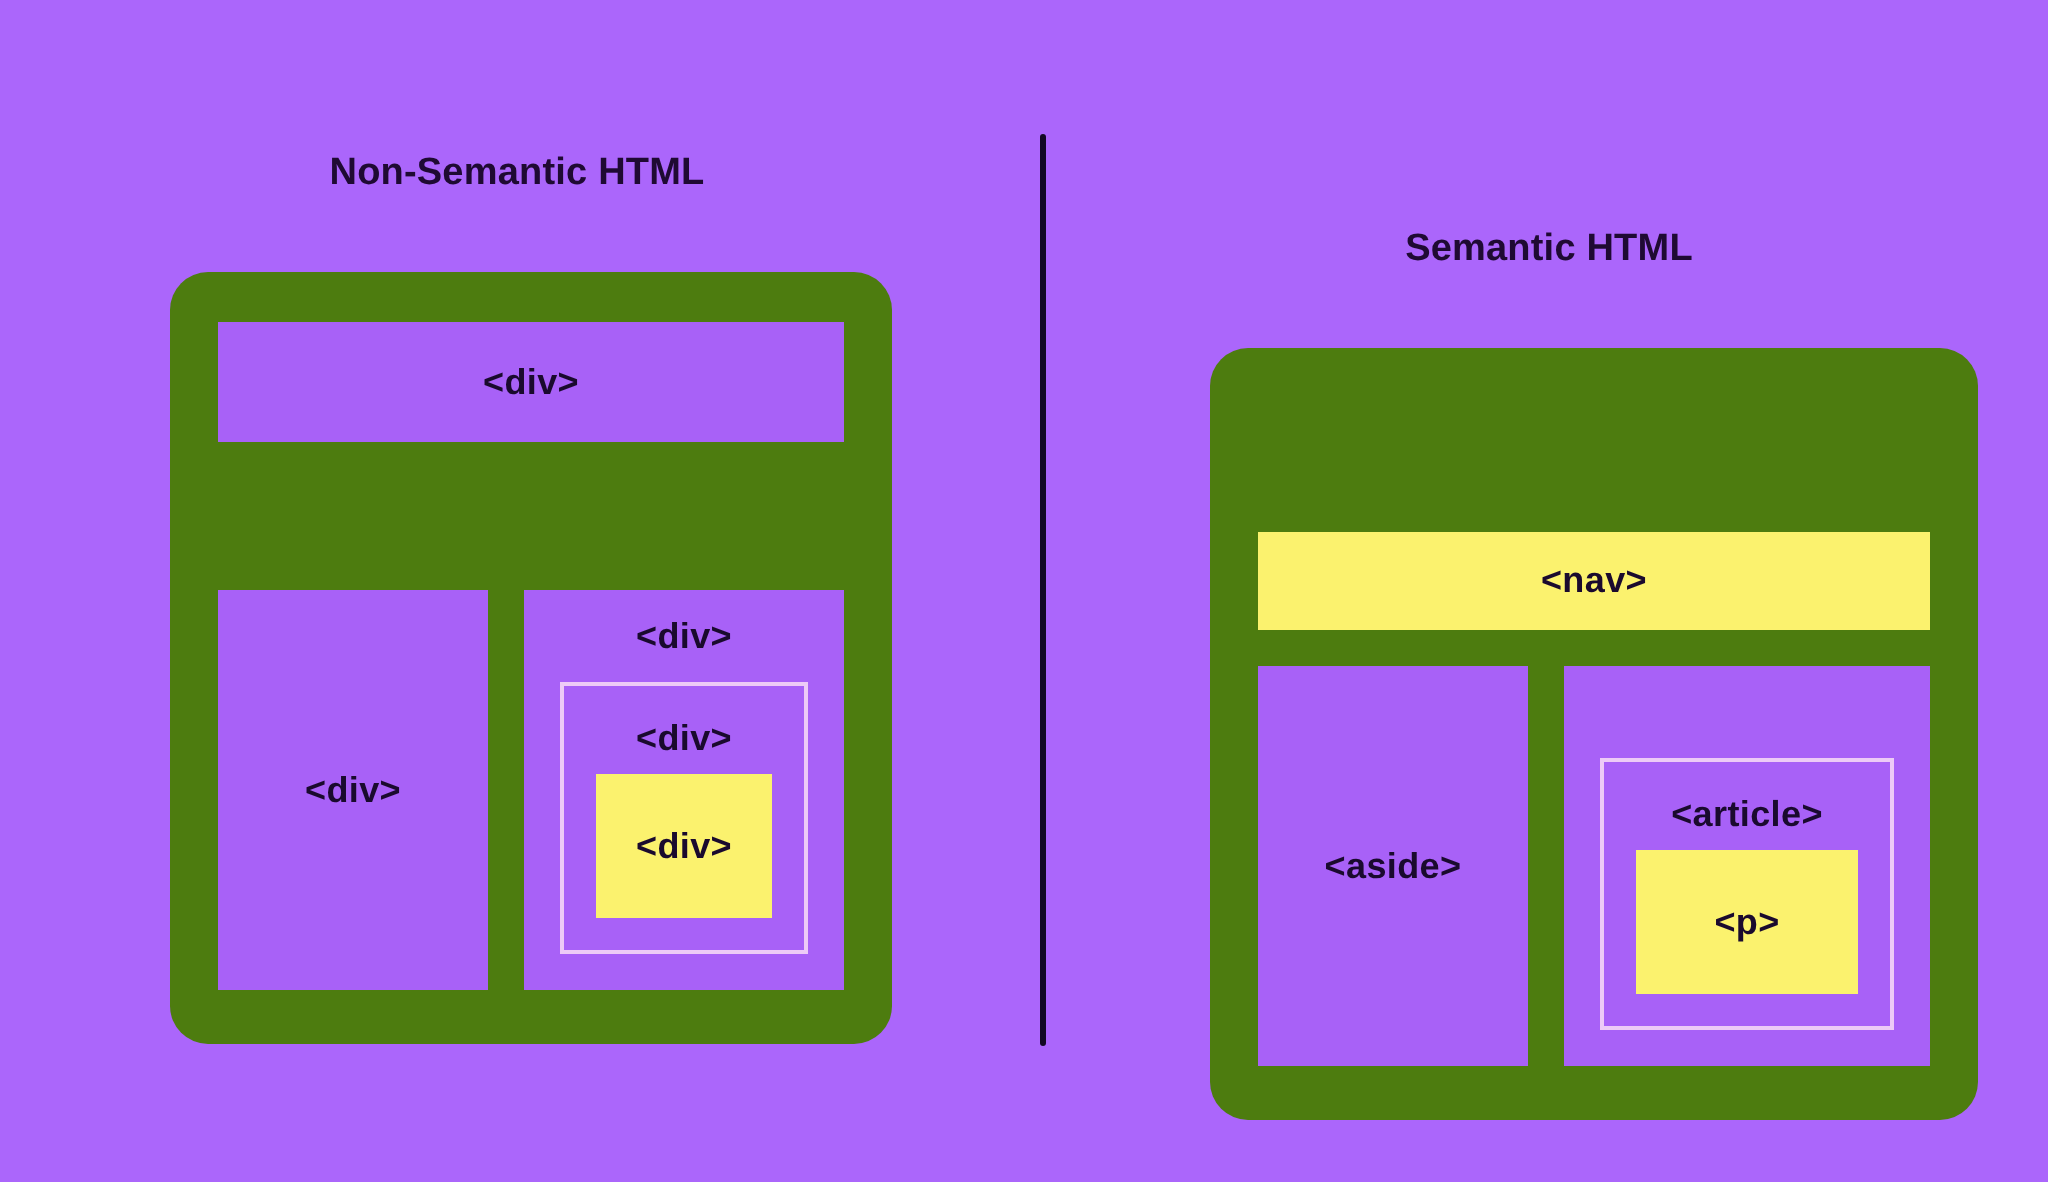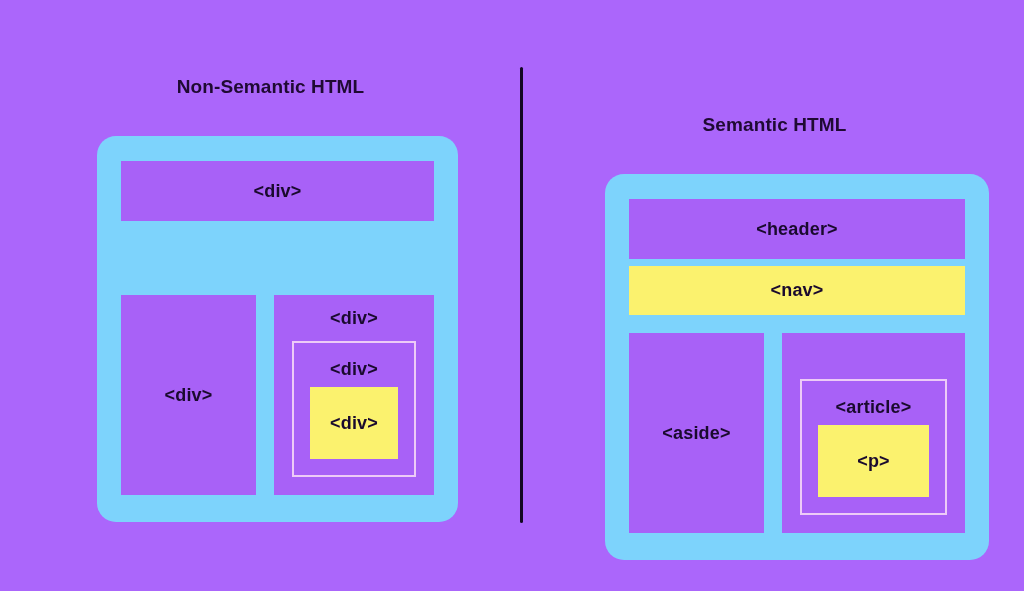--- a/index.html
+++ b/index.html
@@ -14,21 +14,21 @@
     overflow: hidden;
     position: relative;
   }
 
   
   .panel {
     position: absolute;
     top: 0;
     height: 591px;
   }
-  #panel-left  { left: 16px;   width: 521px; }
+  #panel-left  { left: 4px;   width: 521px; }
   #panel-right { left: 521px; width: 503px; margin-top: 38px; }
 
   .panel-title {
     position: absolute;
     top: 74px;
     width: 100%;
     text-align: center;
     font-size: 19px;
     font-weight: bold;
     color: #1f0a33;
@@ -47,21 +47,21 @@
     height: 456px;
     background: #130823;
     border-radius: 2px;
   }
 
   
   .card {
     position: absolute;
     top: 136px;
     height: 386px;
-    background: #7dd3fc;
+    background: #4d7c0f;
     border-radius: 19px;
     box-sizing: border-box;
     padding: 25px 24px 27px 24px;
   }
   #card-left  { left: 81px;  width: 361px; }
   #card-right { left: 84px;  width: 384px; }
 
   .card-inner {
     position: relative;
     width: 100%;
@@ -180,21 +180,20 @@
 
 <div id="divider"></div>
 
 <section class="panel" id="panel-right">
 
   <div class="panel-title">Semantic HTML</div>
 
   <div class="card" id="card-right">
     <div class="card-inner">
 
-      <div class="block purple row-header">&lt;header&gt;</div>
 
       <div class="block yellow row-nav">&lt;nav&gt;</div>
 
       <div class="block purple col-left">&lt;aside&gt;</div>
 
       <div class="block purple col-right">
 
 
         <div class="nested">
           <div class="nested-inner">

